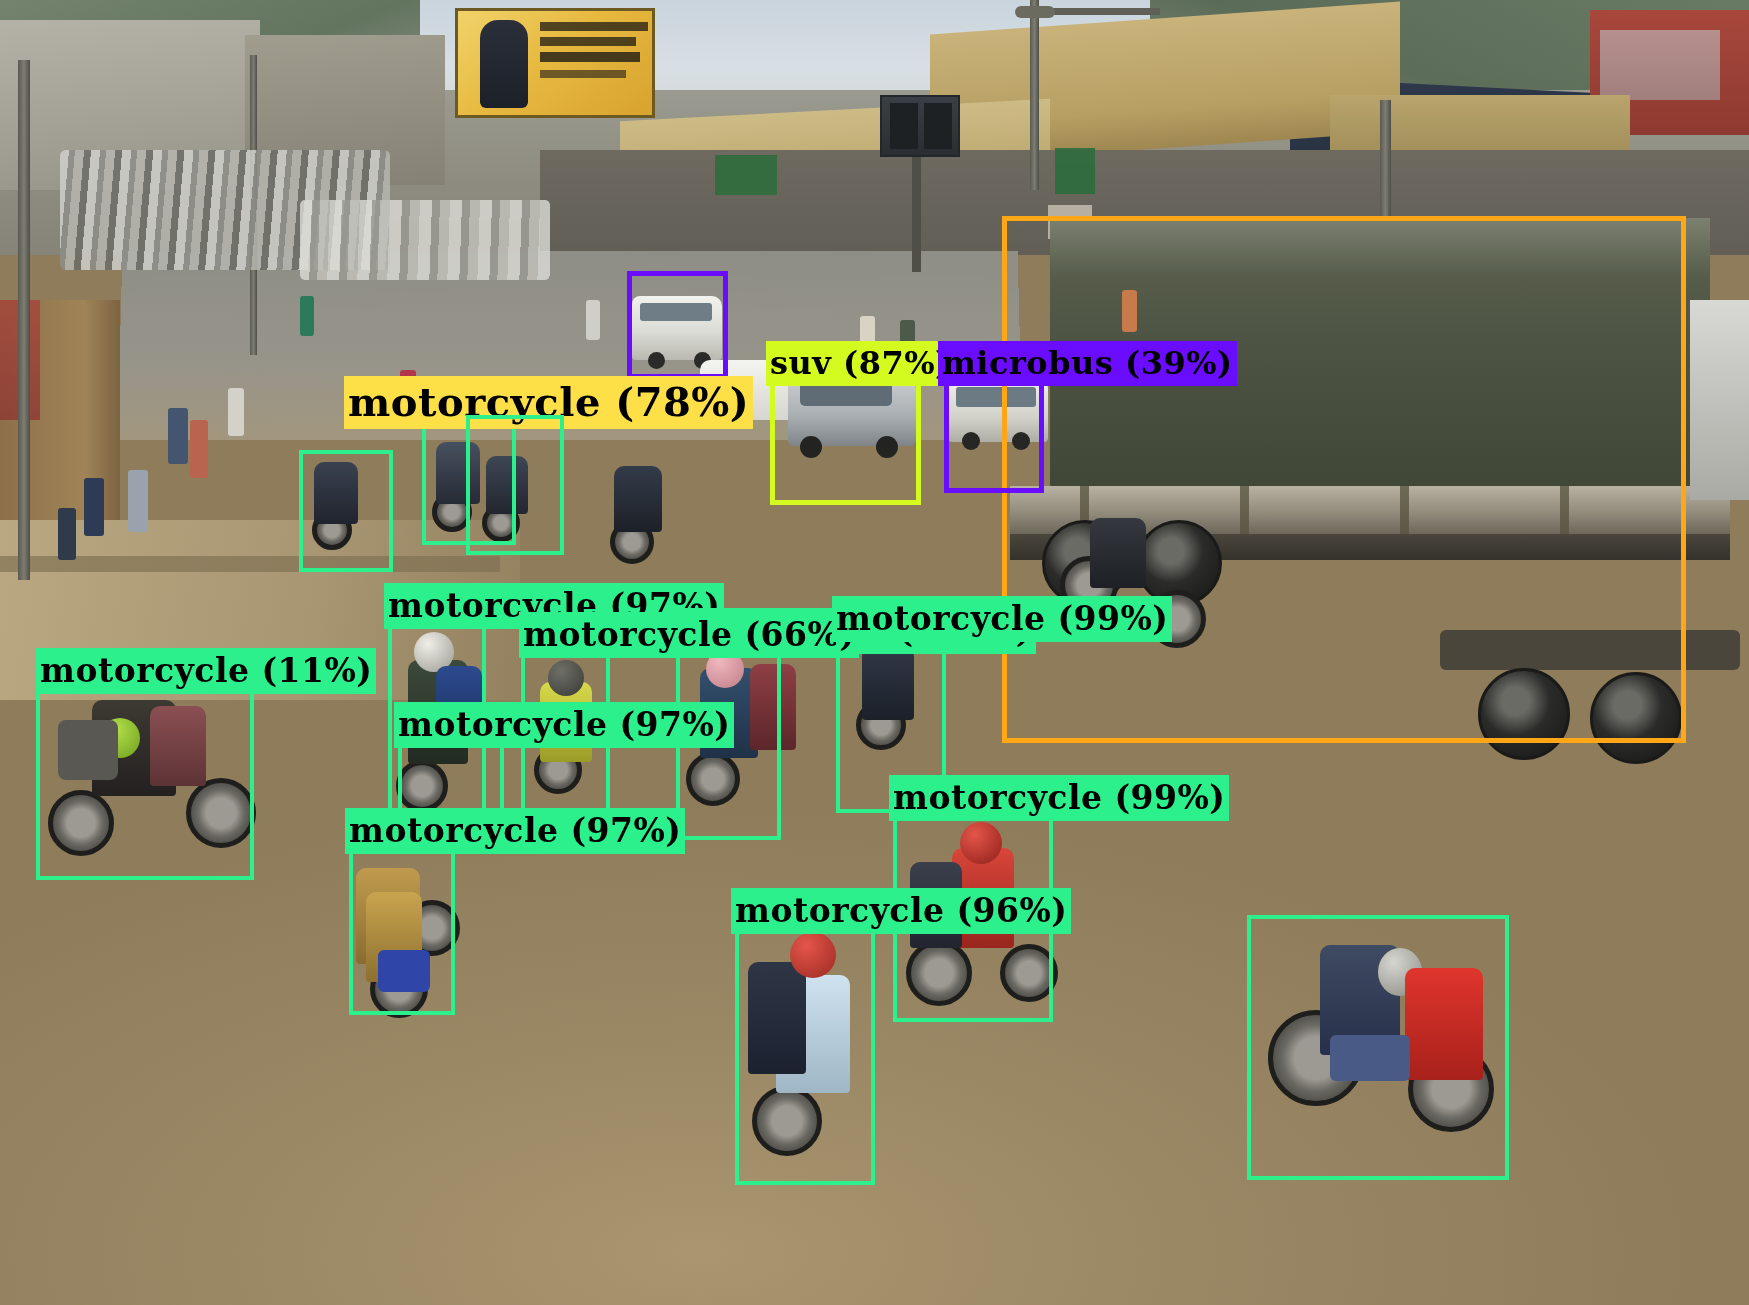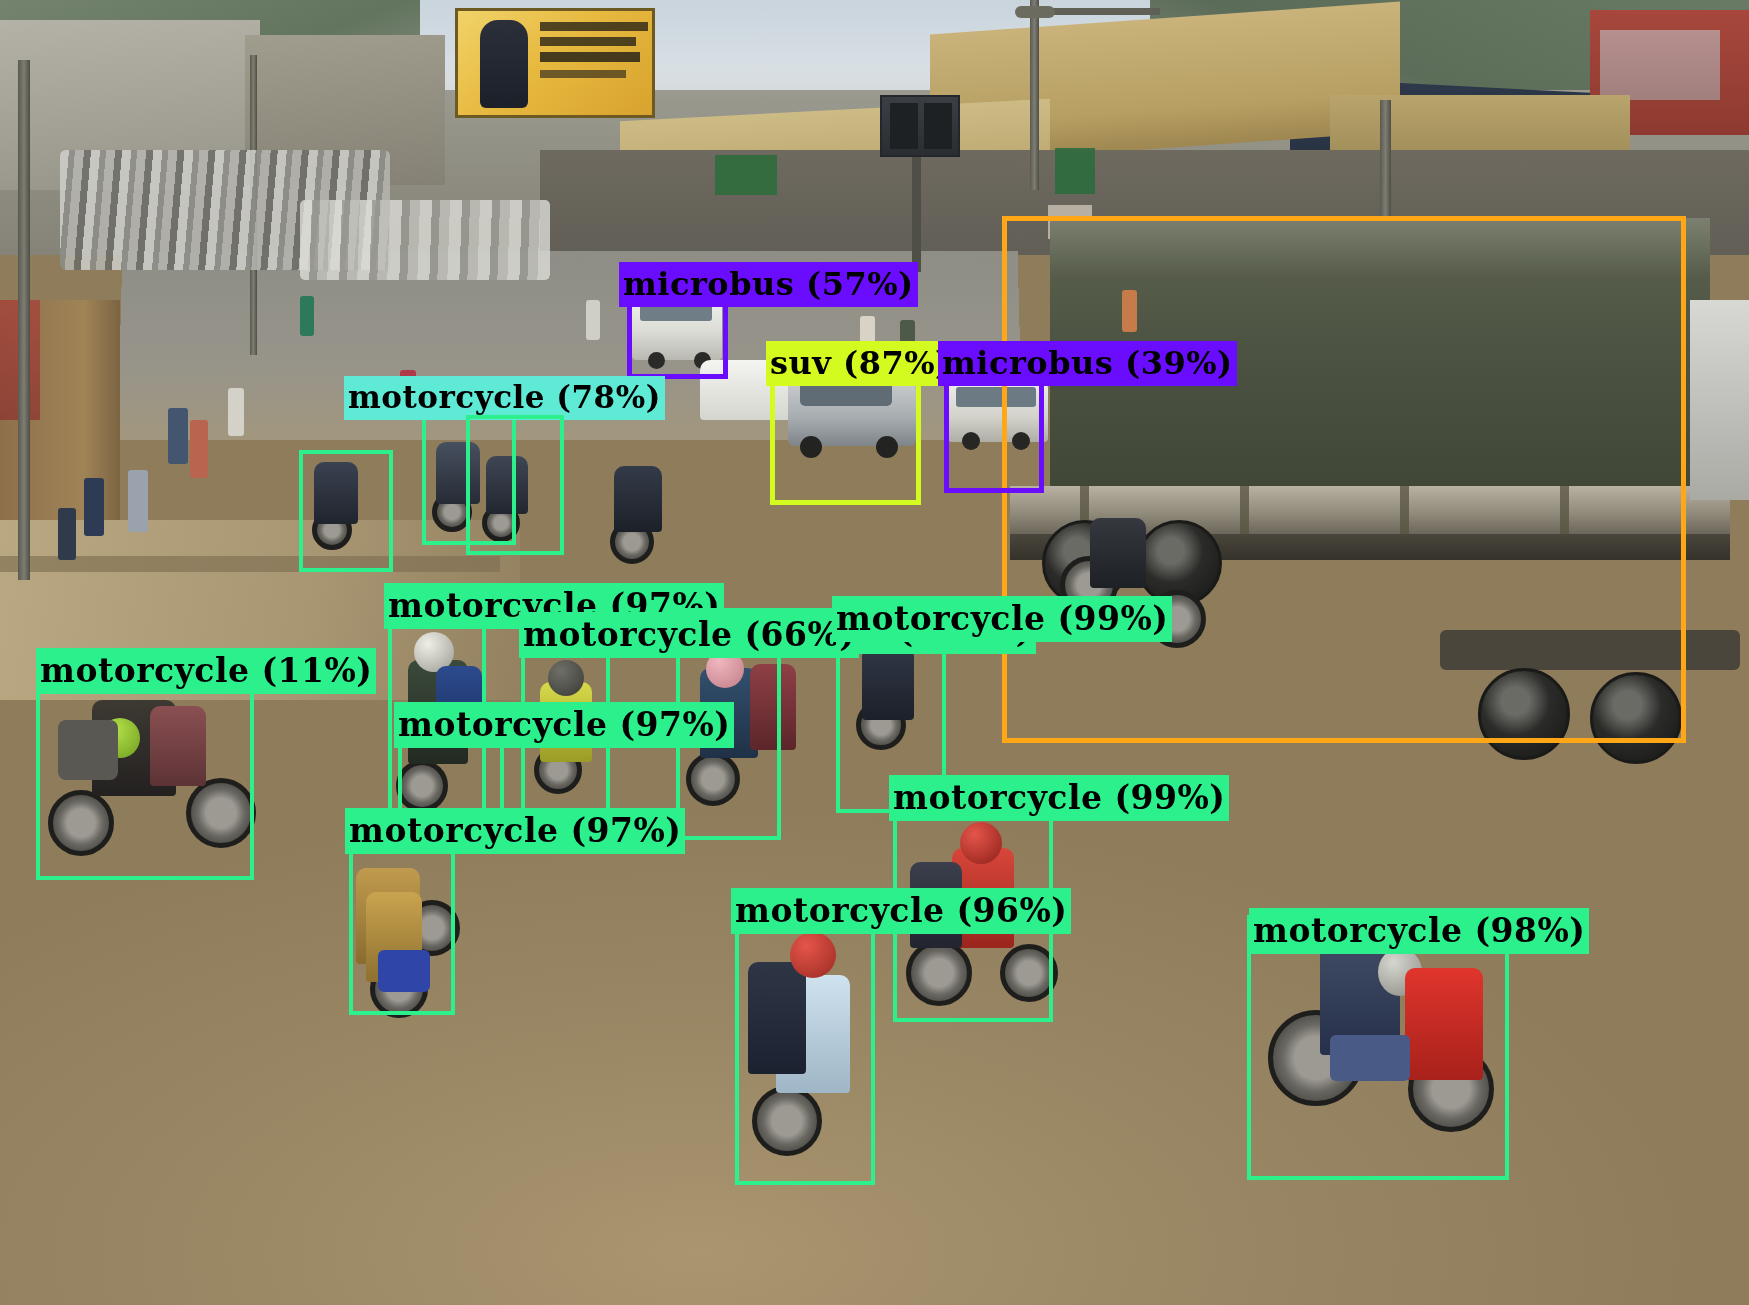--- a/index.html
+++ b/index.html
@@ -336,30 +336,29 @@
   <div class="ped" style="left:586px;top:300px;width:14px;height:40px;background:#cfcfc8"></div>
   <div class="ped" style="left:860px;top:316px;width:15px;height:42px;background:#d8d3c4"></div>
   <div class="ped" style="left:900px;top:320px;width:15px;height:42px;background:#4d5a49"></div>
   <div class="ped" style="left:1122px;top:290px;width:15px;height:42px;background:#c77b4a"></div>
 
   <div id="overlay">
 
     <div class="box" style="left:1002px;top:216px;width:684px;height:527px;border-width:5px;border-color:#ffa717"></div>
 
     <div class="box" style="left:627px;top:271px;width:101px;height:108px;border-width:5px;border-color:#6a0dff"></div>
-    <div class="lbl" style="left:619px;top:262px;font-size:32px;background:#6a0dff">microbus (57%)</div>
 
     <div class="box" style="left:770px;top:355px;width:151px;height:150px;border-width:5px;border-color:#d4fb20"></div>
     <div class="lbl" style="left:766px;top:341px;font-size:32px;background:#d4fb20">suv (87%)</div>
 
     <div class="box" style="left:944px;top:352px;width:100px;height:141px;border-width:5px;border-color:#6a0dff"></div>
     <div class="lbl" style="left:938px;top:341px;font-size:32px;background:#6a0dff">microbus (39%)</div>
 
     <div class="box" style="left:422px;top:384px;width:94px;height:161px;border-width:4px;border-color:#2bf08c"></div>
-    <div class="lbl" style="left:344px;top:376px;font-size:31px;background:#5eead4">motorcycle (78%)</div>
+    <div class="lbl" style="left:344px;top:376px;font-size:40px;background:#fde047">motorcycle (78%)</div>
 
     <div class="box" style="left:466px;top:415px;width:98px;height:140px;border-width:4px;border-color:#2bf08c"></div>
 
     <div class="box" style="left:299px;top:450px;width:94px;height:122px;border-width:4px;border-color:#2bf08c"></div>
 
     <div class="box" style="left:36px;top:655px;width:218px;height:225px;border-width:4px;border-color:#2bf08c"></div>
     <div class="lbl" style="left:36px;top:648px;font-size:33px;background:#2bf08c">motorcycle (11%)</div>
 
     <div class="box" style="left:388px;top:598px;width:98px;height:238px;border-width:4px;border-color:#2bf08c"></div>
     <div class="lbl" style="left:384px;top:583px;font-size:33px;background:#2bf08c">motorcycle (97%)</div>
@@ -379,16 +378,15 @@
     <div class="box" style="left:893px;top:790px;width:160px;height:232px;border-width:4px;border-color:#2bf08c"></div>
     <div class="lbl" style="left:889px;top:775px;font-size:33px;background:#2bf08c">motorcycle (99%)</div>
 
     <div class="box" style="left:349px;top:825px;width:106px;height:190px;border-width:4px;border-color:#2bf08c"></div>
     <div class="lbl" style="left:345px;top:808px;font-size:33px;background:#2bf08c">motorcycle (97%)</div>
 
     <div class="box" style="left:735px;top:895px;width:140px;height:290px;border-width:4px;border-color:#2bf08c"></div>
     <div class="lbl" style="left:731px;top:888px;font-size:33px;background:#2bf08c">motorcycle (96%)</div>
 
     <div class="box" style="left:1247px;top:915px;width:262px;height:265px;border-width:4px;border-color:#2bf08c"></div>
-    <div class="lbl" style="left:1249px;top:908px;font-size:33px;background:#2bf08c">motorcycle (98%)</div>
 
   </div>
 </div>
 
 </body></html>

